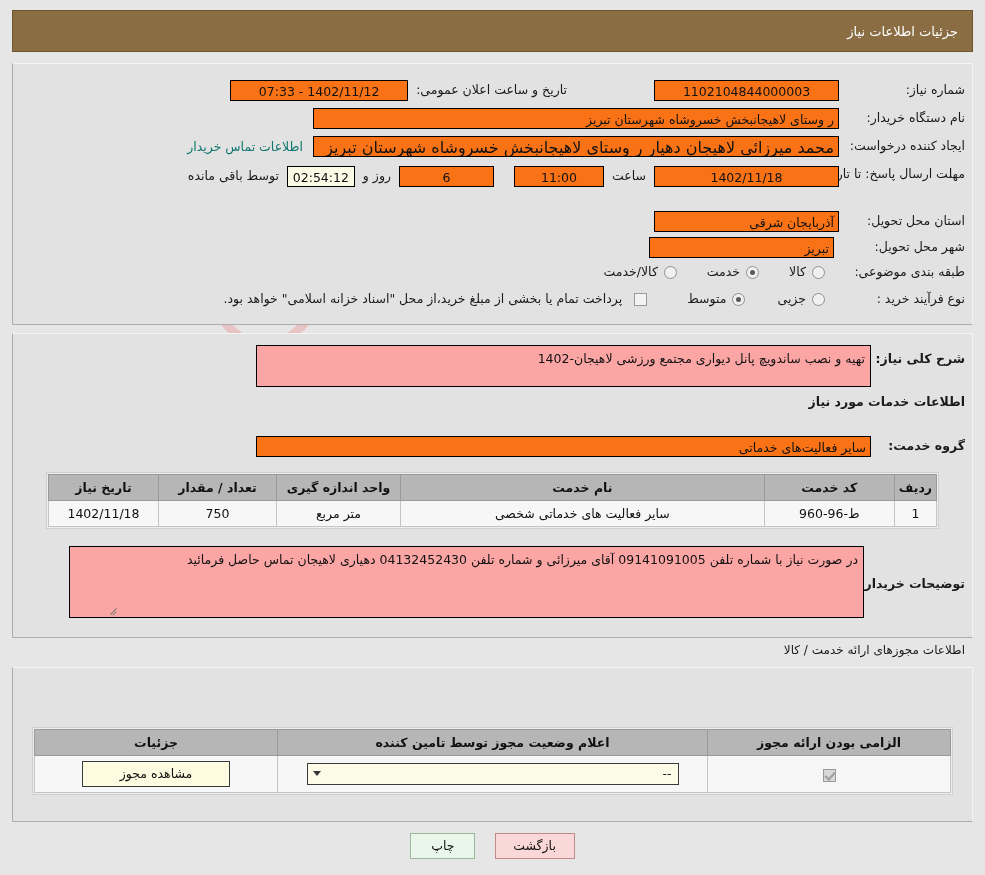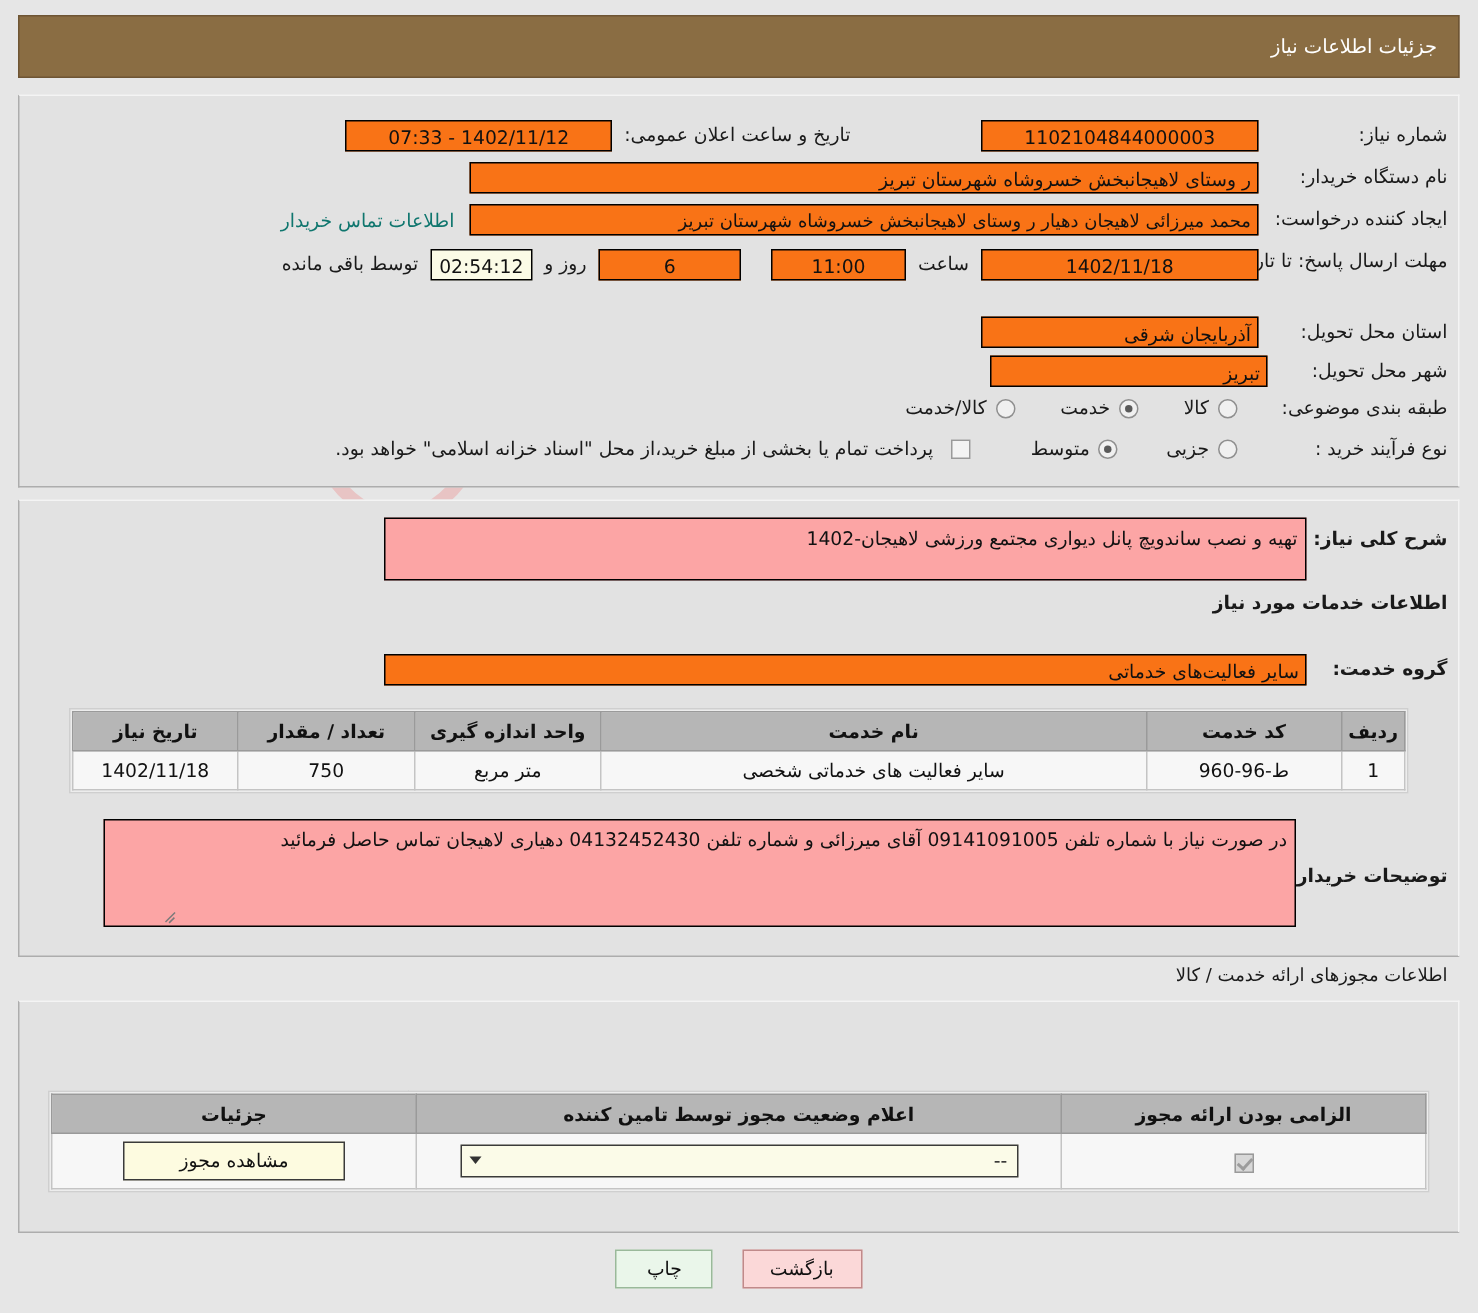--- a/index.html
+++ b/index.html
@@ -278,21 +278,21 @@
     <span class="fld" style="width:178px; margin-right:8px;">1402/11/12 - 07:33</span>
   </div>
 
   <div class="row" style="right:20px; top:108px;">
     <span class="lbl" style="width:118px; text-align:right;">نام دستگاه خریدار:</span>
     <span class="fld rightal" style="width:526px; margin-right:8px;">ر وستای لاهیجانبخش خسروشاه شهرستان تبریز</span>
   </div>
 
   <div class="row" style="right:20px; top:136px;">
     <span class="lbl" style="width:118px; text-align:right;">ایجاد کننده درخواست:</span>
-    <span class="fld rightal" style="width:526px; margin-right:8px; font-size:12px;">محمد میرزائی لاهیجان دهیار ر وستای لاهیجانبخش خسروشاه شهرستان تبریز</span>
+    <span class="fld rightal" style="width:526px; margin-right:8px; font-size:16px;">محمد میرزائی لاهیجان دهیار ر وستای لاهیجانبخش خسروشاه شهرستان تبریز</span>
     <span class="linklike" style="margin-right:10px;">اطلاعات تماس خریدار</span>
   </div>
 
   <div class="row" style="right:20px; top:166px; align-items:flex-start;">
     <span class="lbl" style="width:118px; text-align:right; display:block;">مهلت ارسال پاسخ: تا تاریخ:</span>
     <span class="fld" style="width:185px; margin-right:8px;">1402/11/18</span>
     <span class="lbl" style="margin-right:8px; margin-top:2px;">ساعت</span>
     <span class="fld" style="width:90px; margin-right:8px;">11:00</span>
     <span class="fld" style="width:95px; margin-right:20px;">6</span>
     <span class="lbl" style="margin-right:8px; margin-top:2px;">روز و</span>
@@ -300,21 +300,21 @@
     <span class="lbl" style="margin-right:8px; margin-top:2px;">توسط باقی مانده</span>
   </div>
 
   <div class="row" style="right:20px; top:211px;">
     <span class="lbl" style="width:118px; text-align:right;">استان محل تحویل:</span>
     <span class="fld rightal" style="width:185px; margin-right:8px;">آذربایجان شرقی</span>
   </div>
 
   <div class="row" style="right:20px; top:237px;">
     <span class="lbl" style="width:118px; text-align:right;">شهر محل تحویل:</span>
-    <span class="fld rightal" style="width:185px; margin-right:2px;">تبریز</span>
+    <span class="fld rightal" style="width:185px; margin-right:13px;">تبریز</span>
   </div>
 
   <div class="row" style="right:20px; top:264px;">
     <span class="lbl" style="width:118px; text-align:right;">طبقه بندی موضوعی:</span>
     <span class="opt" style="margin-right:22px;">
       <span class="radio"></span>
       <span class="lbl">کالا</span>
     </span>
     <span class="opt" style="margin-right:30px;">
       <span class="radio on"></span>

